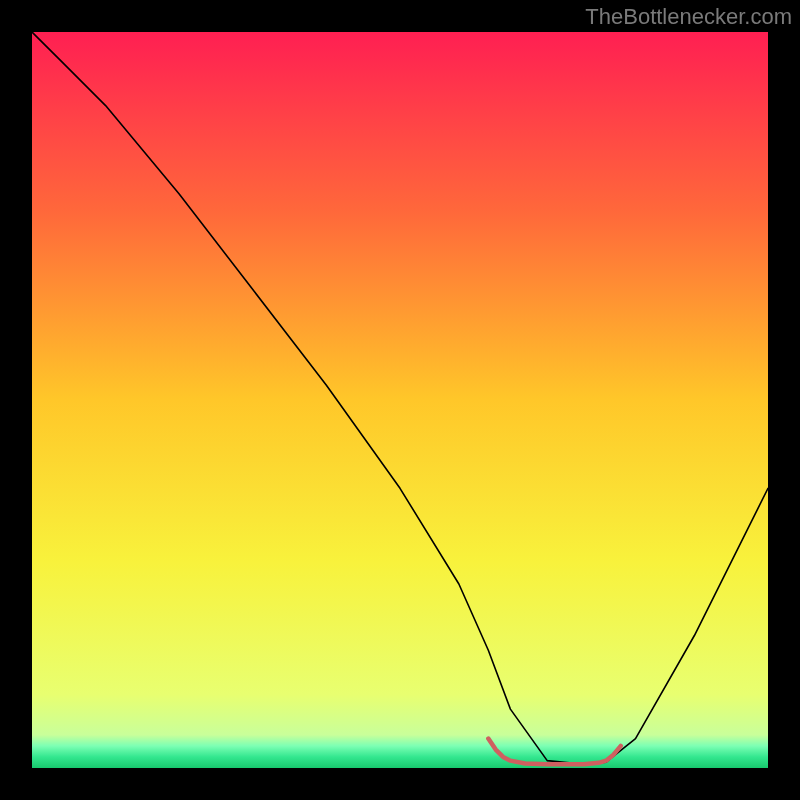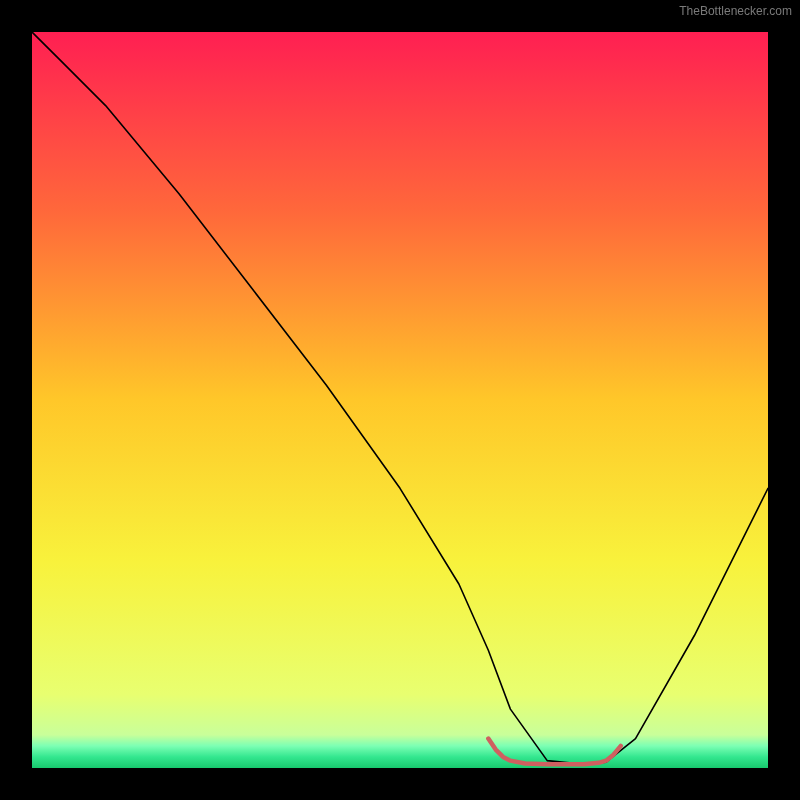--- a/index.html
+++ b/index.html
@@ -9,21 +9,21 @@
     background: #000000;
     position: relative;
     font-family: Arial, Helvetica, sans-serif;
     overflow: hidden;
   }
   .watermark {
     position: absolute;
     top: 4px;
     right: 8px;
     color: #7a7a7a;
-    font-size: 12px;
+    font-size: 22px;
     font-weight: 500;
     z-index: 10;
   }
   .plot-area {
     position: absolute;
     left: 32px;
     top: 32px;
     width: 736px;
     height: 736px;
   }

